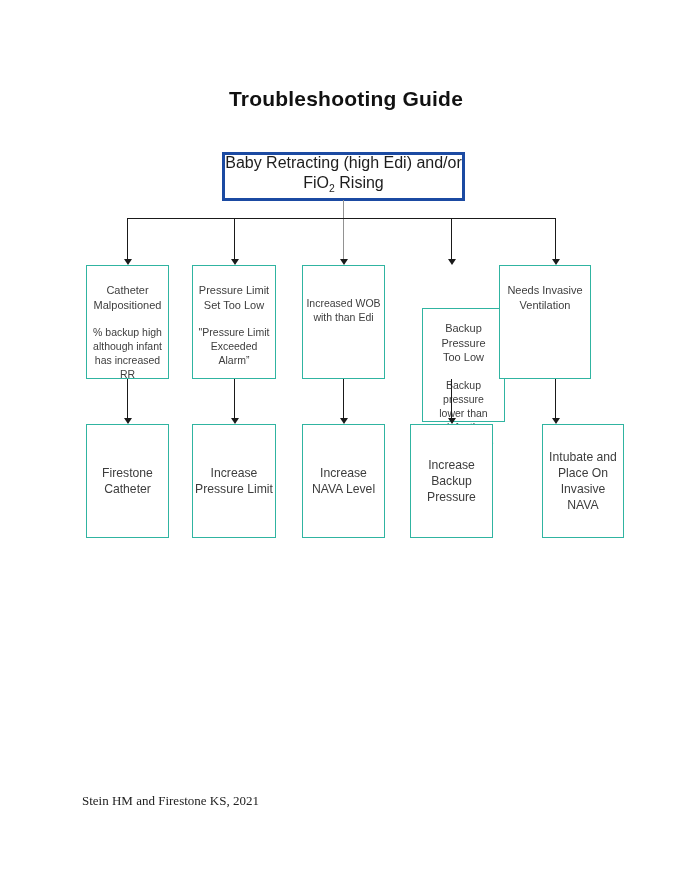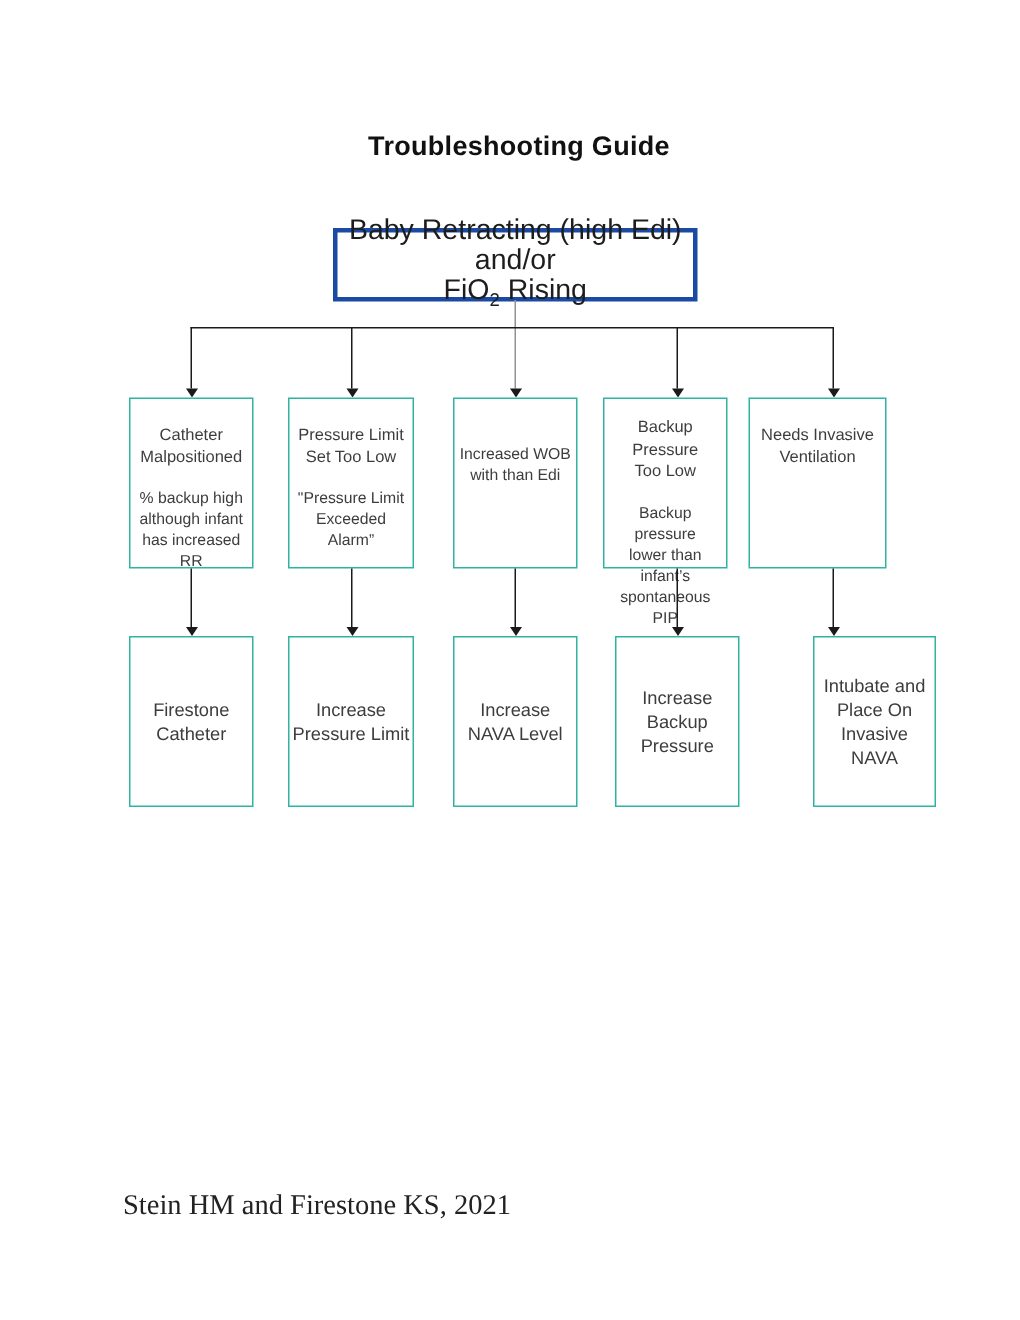--- a/index.html
+++ b/index.html
@@ -16,39 +16,39 @@
     width: 680px;
     height: 880px;
     background: #ffffff;
     overflow: hidden;
   }
   .title {
     position: absolute;
     left: 12px; right: 0;
     top: 87px;
     text-align: center;
-    font-size: 18px;
+    font-size: 21px;
     font-weight: bold;
     color: #111111;
     letter-spacing: 0.2px;
   }
   .root-box {
     position: absolute;
     left: 222px;
     top: 152px;
     width: 243px;
     height: 49px;
     border: 3px solid var(--root-border);
     background: #ffffff;
     display: flex;
     flex-direction: column;
     justify-content: center;
     align-items: center;
     text-align: center;
-    font-size: 19px;
+    font-size: 16px;
     line-height: 20px;
     color: #1d1d1d;
   }
   .root-box sub {
     font-size: 0.65em;
     vertical-align: sub;
   }
   .h-line {
     position: absolute;
     left: 127px;
@@ -111,21 +111,21 @@
     color: #3d3d3d;
     font-size: 12.2px;
     line-height: 16px;
     white-space: pre-line;
   }
   .footer {
     position: absolute;
     left: 82px;
     top: 793px;
     font-family: "Liberation Serif", serif;
-    font-size: 19px;
+    font-size: 13px;
     color: #222222;
   }
 </style>
 </head>
 <body>
 
 <div class="page">
 
   <div class="title">Troubleshooting Guide</div>
 
@@ -167,21 +167,21 @@
   <div class="cause-box" style="left:192px; width:84px;">
     <div class="cause-title">Pressure Limit
 Set Too Low</div>
     <div class="cause-detail">"Pressure Limit
 Exceeded Alarm”</div>
   </div>
   <div class="cause-box" style="left:302px; width:83px;">
     <div class="cause-detail">Increased WOB
 with than Edi</div>
   </div>
-  <div class="cause-box tight" style="left:402px; width:83px;">
+  <div class="cause-box tight" style="left:422px; width:83px;margin-top:43px;">
     <div class="cause-title">Backup Pressure
 Too Low</div>
     <div class="cause-detail">Backup pressure
 lower than
 infant’s
 spontaneous PIP</div>
   </div>
   <div class="cause-box" style="left:499px; width:92px;">
     <div class="cause-title">Needs Invasive
 Ventilation</div>

